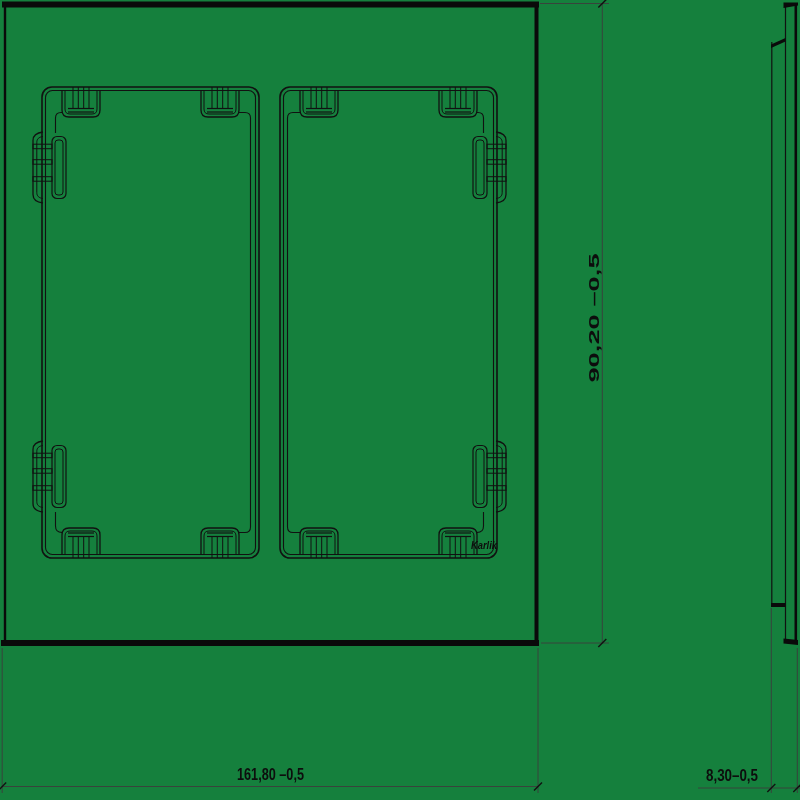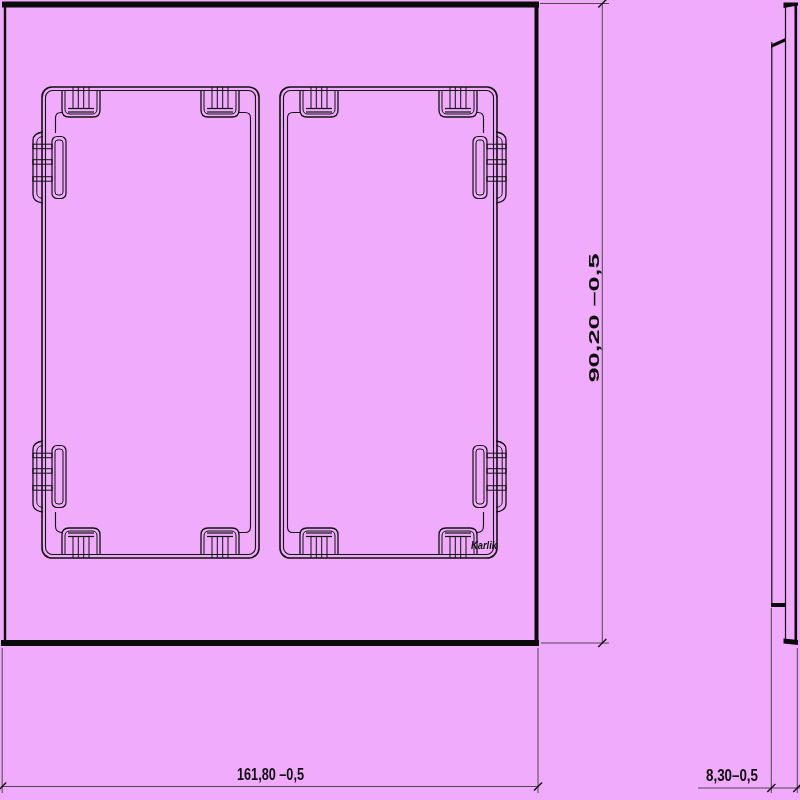--- a/index.html
+++ b/index.html
@@ -1,16 +1,16 @@
 <!DOCTYPE html>
 <html><head>
 <meta charset="utf-8">
 <style>
   html,body{margin:0;padding:0;background:#ffffff;}
-  .stage{width:800px;height:800px;background:#f0abfc;position:relative;overflow:hidden;
+  .stage{width:800px;height:800px;background:#15803d;position:relative;overflow:hidden;
          font-family:"Liberation Sans", sans-serif;}
   svg{display:block;}
   .dim-text{font-family:"Liberation Sans", sans-serif;font-weight:bold;fill:#0d0d0d;}
   .logo-text{font-family:"Liberation Sans", sans-serif;font-weight:bold;font-style:italic;fill:#0d0d0d;}
 </style>
 </head>
 <body>
 
 <div class="stage">
 <svg width="800" height="800" viewBox="0 0 800 800">

